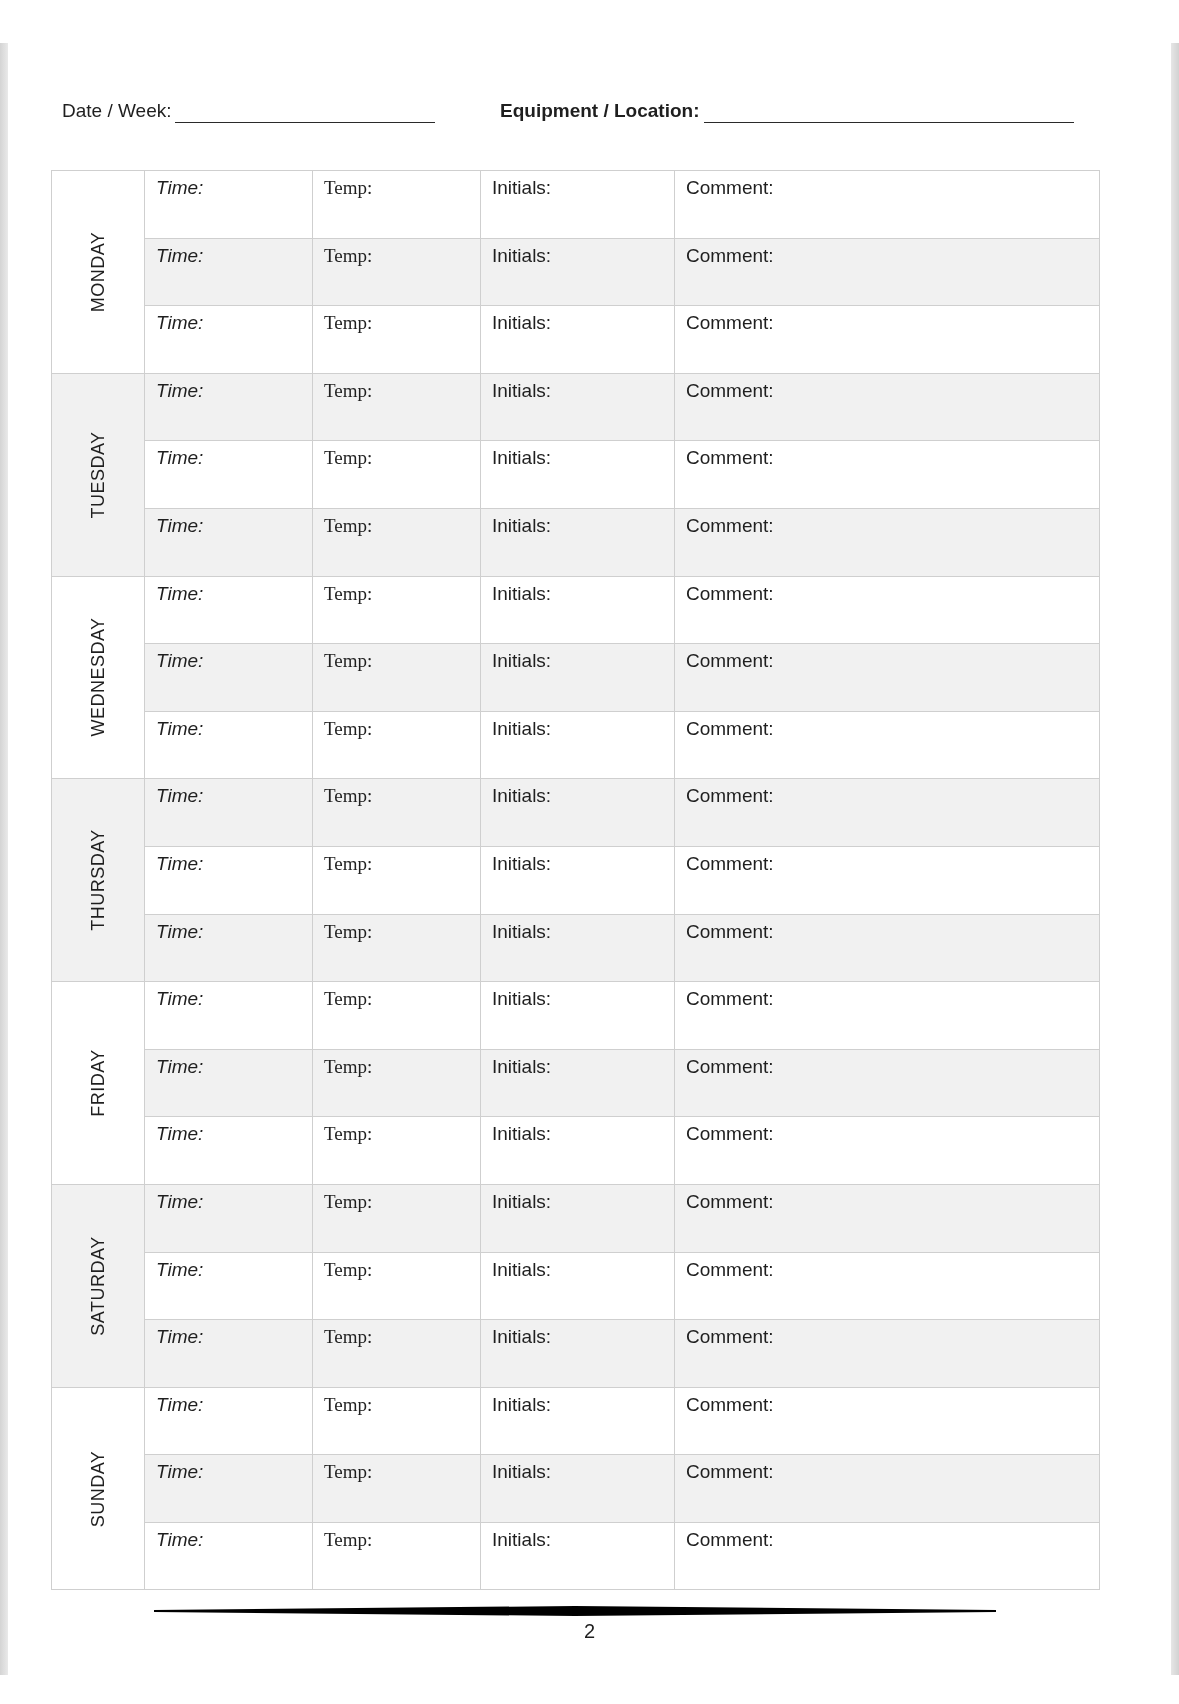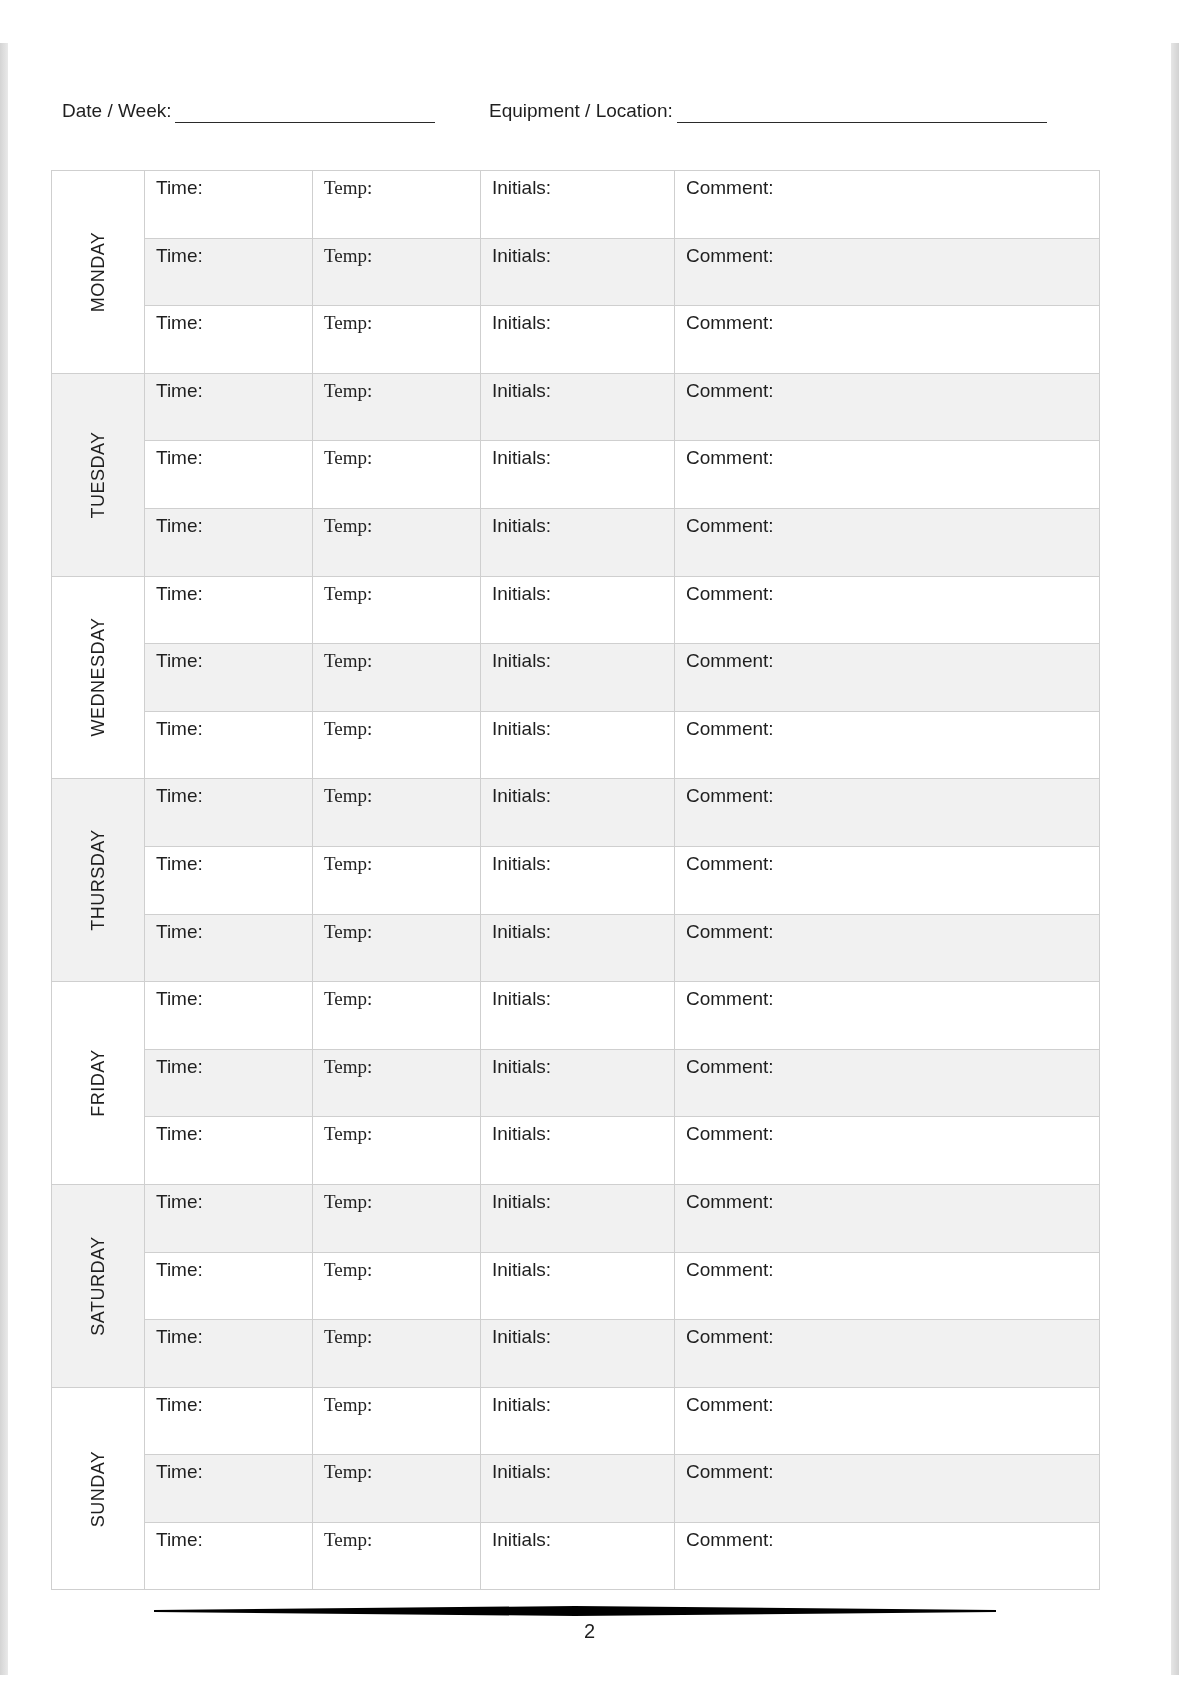--- a/index.html
+++ b/index.html
@@ -8,27 +8,27 @@
   .edge-left{position:absolute;left:0;top:43px;width:8px;height:1632px;
        background:linear-gradient(to right,#d4d4d4,#e9e9e9);}
   .edge-right{position:absolute;left:1171px;top:43px;width:8px;height:1632px;
        background:linear-gradient(to right,#e6e6e6,#d2d2d2);}
   .header-row{position:absolute;top:100px;left:62px;width:1010px;height:32px;font-size:19px;}
   .field{position:absolute;top:0;display:flex;}
   .field .lbl{white-space:nowrap;}
   .field .line{border-bottom:1.5px solid #2a2a2a;height:22px;margin-left:4px;}
   .f1{left:0;}
   .f1 .line{width:260px;}
-  .f2{left:427px;}
+  .f2{left:438px;font-weight:bold;}
   .f2 .line{width:370px;}
 
   table.log{position:absolute;left:51px;top:170px;width:1049px;border-collapse:collapse;table-layout:fixed;}
   table.log td{border:1px solid #cfcfcf;height:66.6px;padding:0;vertical-align:top;font-size:19px;}
   td.day{width:92px;position:relative;vertical-align:middle;}
-  td.c-time{width:167px;}
+  td.c-time{width:167px;font-style:italic;}
   td.c-temp{width:167px;font-family:Liberation Serif, serif;}
   td.c-init{width:193px;}
   .cell-lbl{display:block;padding:6px 0 0 11px;}
   .day-lbl{position:absolute;left:50%;top:50%;transform:translate(-50%,-50%) rotate(-90deg);
            white-space:nowrap;font-size:18px;letter-spacing:0.5px;}
   tr.shade td.cell{background:#f1f1f1;}
   td.day.shade{background:#f1f1f1;}
 
   .footer-rule{position:absolute;left:154px;top:1606px;width:842px;height:10px;}
   .page-num{position:absolute;left:0;width:1179px;top:1620px;text-align:center;font-size:20px;}

